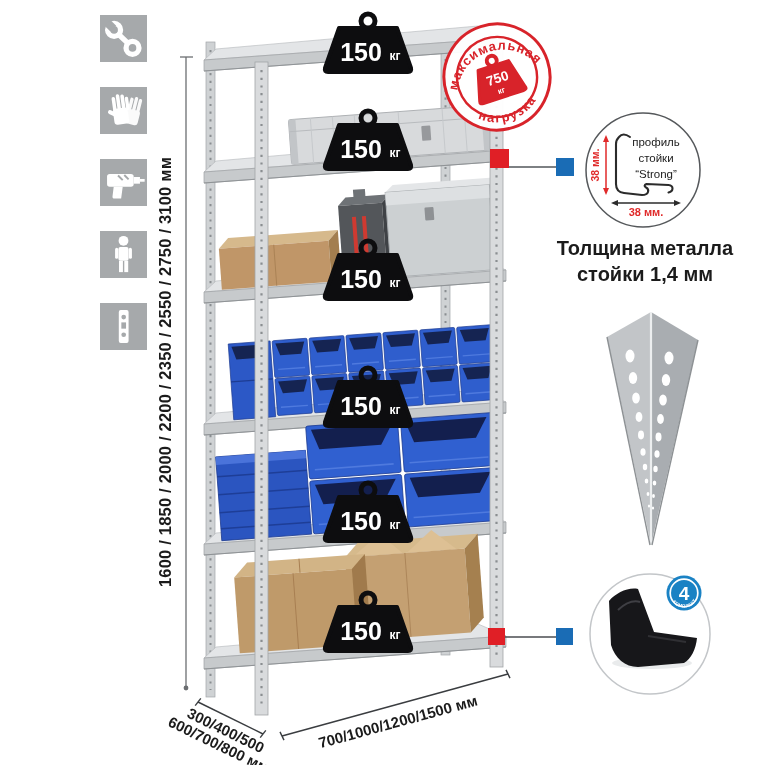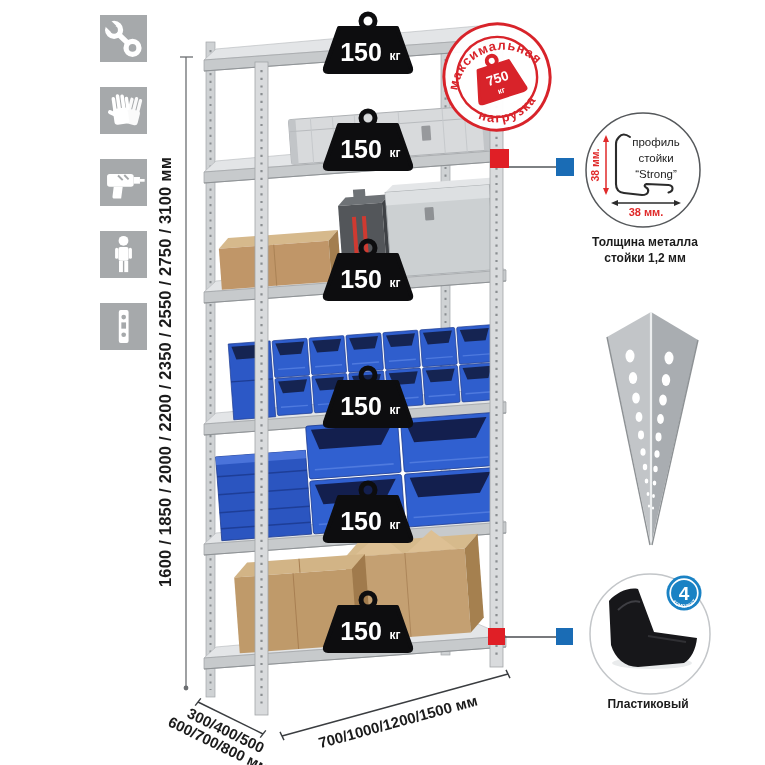--- a/index.html
+++ b/index.html
@@ -3,21 +3,21 @@
 <meta charset="utf-8">
 <style>
   html,body{margin:0;padding:0;background:#fff;}
   .stage{position:relative;width:765px;height:765px;background:#fff;overflow:hidden;
          font-family:"Liberation Sans","DejaVu Sans",sans-serif;}
   .icon-col{position:absolute;left:100px;top:15px;width:47px;}
   .icon-box{position:absolute;left:0;width:47px;height:47px;background:#a6a9ab;}
   .txt{position:absolute;color:#1b1b1b;}
   .vlabel{left:165px;top:372px;transform:translate(-50%,-50%) rotate(-90deg);
           white-space:nowrap;font-size:16.5px;font-weight:bold;letter-spacing:.2px;}
-  .cap{width:220px;text-align:center;font-weight:bold;font-size:12px;line-height:1.32;}
+  .cap{width:220px;text-align:center;font-weight:bold;font-size:20px;line-height:1.32;}
   .cap-thickness{left:535px;top:235px;}
   .cap-foot{left:538px;top:697px;}
   .dim{font-size:15px;font-weight:bold;white-space:nowrap;line-height:1.08;text-align:center;}
   .dim-depth{left:222px;top:738px;transform:translate(-50%,-50%) rotate(26deg);}
   .dim-width{left:398px;top:722px;transform:translate(-50%,-50%) rotate(-15.3deg);}
   svg{display:block;}
   .main-svg{position:absolute;left:0;top:0;}
 </style>
 </head>
 <body>
@@ -375,25 +375,24 @@
       <line x1="282" y1="736" x2="508" y2="674"></line>
       <line x1="280" y1="731.9" x2="284" y2="740.1"></line>
       <line x1="506" y1="669.9" x2="510" y2="678.1"></line>
     </g>
   </svg>
 
   <div class="txt vlabel">1600 / 1850 / 2000 / 2200 / 2350 / 2550 / 2750 / 3100 мм</div>
 
   <div class="txt cap cap-thickness">
     <div>Толщина металла</div>
-    <div>стойки 1,2 мм</div>
+    <div>стойки 1,4 мм</div>
   </div>
 
   <div class="txt cap cap-foot">
-    <div>Пластиковый</div>
   </div>
 
   <div class="txt dim dim-depth">
     <div>300/400/500</div>
     <div>600/700/800 мм</div>
   </div>
 
   <div class="txt dim dim-width">700/1000/1200/1500 мм</div>
 
 </div>

